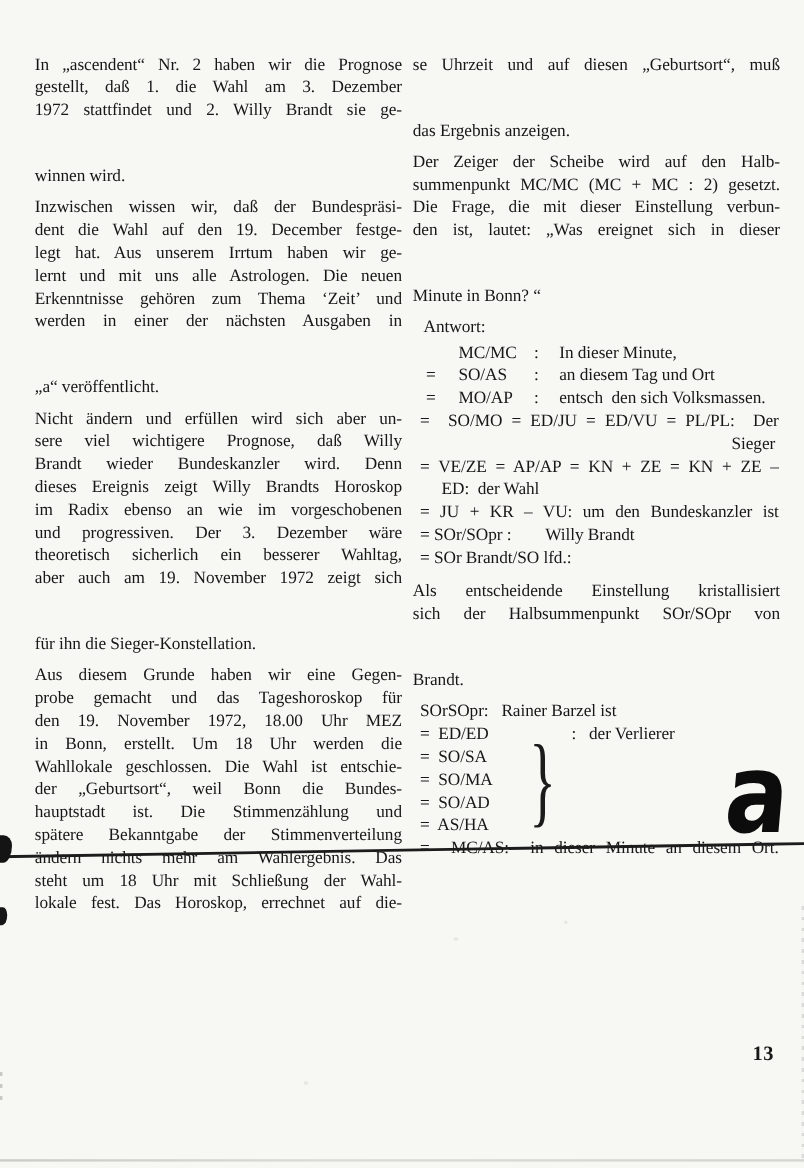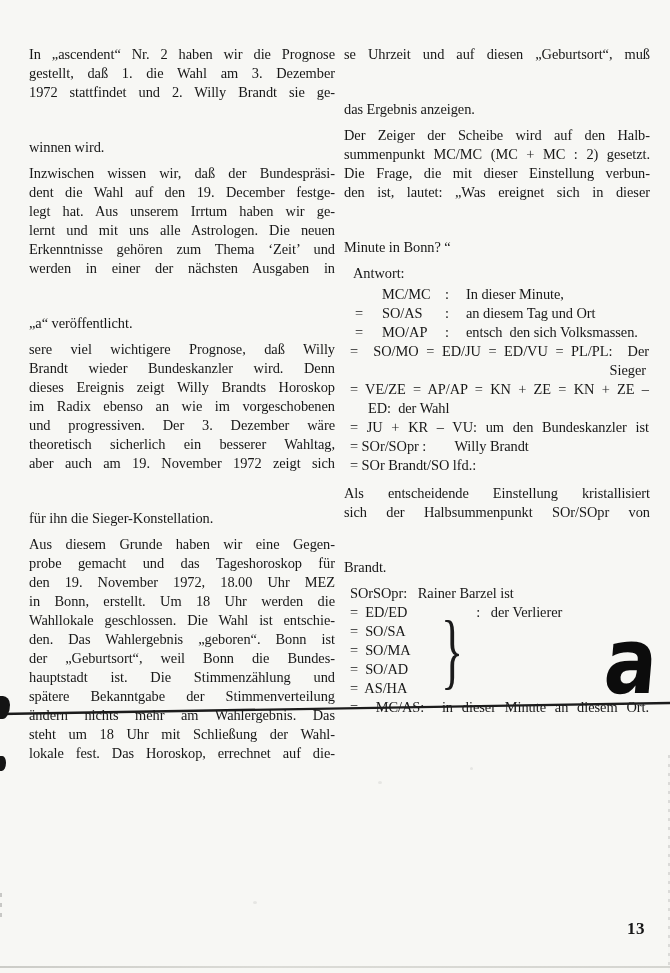--- a/index.html
+++ b/index.html
@@ -51,21 +51,21 @@
   .divider-svg{position:absolute;left:0;top:698px;width:670px;height:22px;}
   .edge-blob-1{
     position:absolute;left:0;top:696px;width:10px;height:23px;background:#141414;
     border-radius:0 85% 90% 0 / 0 45% 75% 0;
   }
   .edge-blob-2{
     position:absolute;left:0;top:756px;width:6px;height:15px;background:#161616;
     border-radius:0 60% 70% 0 / 0 45% 55% 0;
   }
   .page-number{
-    position:absolute;left:627px;top:919px;
+    position:absolute;left:627px;top:868px;
     font-size:17px;font-weight:bold;letter-spacing:0.5px;
   }
   .bottom-edge{
     position:absolute;left:0;top:966px;width:670px;height:2px;
     background:linear-gradient(to right,#c4c4bf,#d6d6d1 40%,#cfcfca);
     opacity:0.85;
   }
   .right-edge{
     position:absolute;right:0;top:755px;width:2px;height:215px;
     background:repeating-linear-gradient(to bottom,rgba(40,40,40,0.25) 0 3px,rgba(40,40,40,0.02) 3px 9px);
@@ -95,36 +95,36 @@
       <div class="para">
         <div class="tline">Inzwischen wissen wir, daß der Bundespräsi-</div>
         <div class="tline">dent die Wahl auf den 19. December festge-</div>
         <div class="tline">legt hat. Aus unserem Irrtum haben wir ge-</div>
         <div class="tline">lernt und mit uns alle Astrologen. Die neuen</div>
         <div class="tline">Erkenntnisse gehören zum Thema ‘Zeit’ und</div>
         <div class="tline">werden in einer der nächsten Ausgaben in</div>
         <div class="tline last">„a“ veröffentlicht.</div>
       </div>
       <div class="para">
+        <div class="tline">Nicht ändern und erfüllen wird sich aber un-</div>
         <div class="tline">sere viel wichtigere Prognose, daß Willy</div>
         <div class="tline">Brandt wieder Bundeskanzler wird. Denn</div>
         <div class="tline">dieses Ereignis zeigt Willy Brandts Horoskop</div>
         <div class="tline">im Radix ebenso an wie im vorgeschobenen</div>
         <div class="tline">und progressiven. Der 3. Dezember wäre</div>
         <div class="tline">theoretisch sicherlich ein besserer Wahltag,</div>
         <div class="tline">aber auch am 19. November 1972 zeigt sich</div>
         <div class="tline last">für ihn die Sieger-Konstellation.</div>
       </div>
       <div class="para">
         <div class="tline">Aus diesem Grunde haben wir eine Gegen-</div>
         <div class="tline">probe gemacht und das Tageshoroskop für</div>
         <div class="tline">den 19. November 1972, 18.00 Uhr MEZ</div>
         <div class="tline">in Bonn, erstellt. Um 18 Uhr werden die</div>
         <div class="tline">Wahllokale geschlossen. Die Wahl ist entschie-</div>
-        <div class="tline">den. Das Wahlergebnis „geboren“. Bonn ist</div>
         <div class="tline">der „Geburtsort“, weil Bonn die Bundes-</div>
         <div class="tline">hauptstadt ist. Die Stimmenzählung und</div>
         <div class="tline">spätere Bekanntgabe der Stimmenverteilung</div>
         <div class="tline">ändern nichts mehr am Wahlergebnis. Das</div>
         <div class="tline">steht um 18 Uhr mit Schließung der Wahl-</div>
         <div class="tline">lokale fest. Das Horoskop, errechnet auf die-</div>
       </div>
     </div>
   <div class="col col-right">
       <div class="para">

